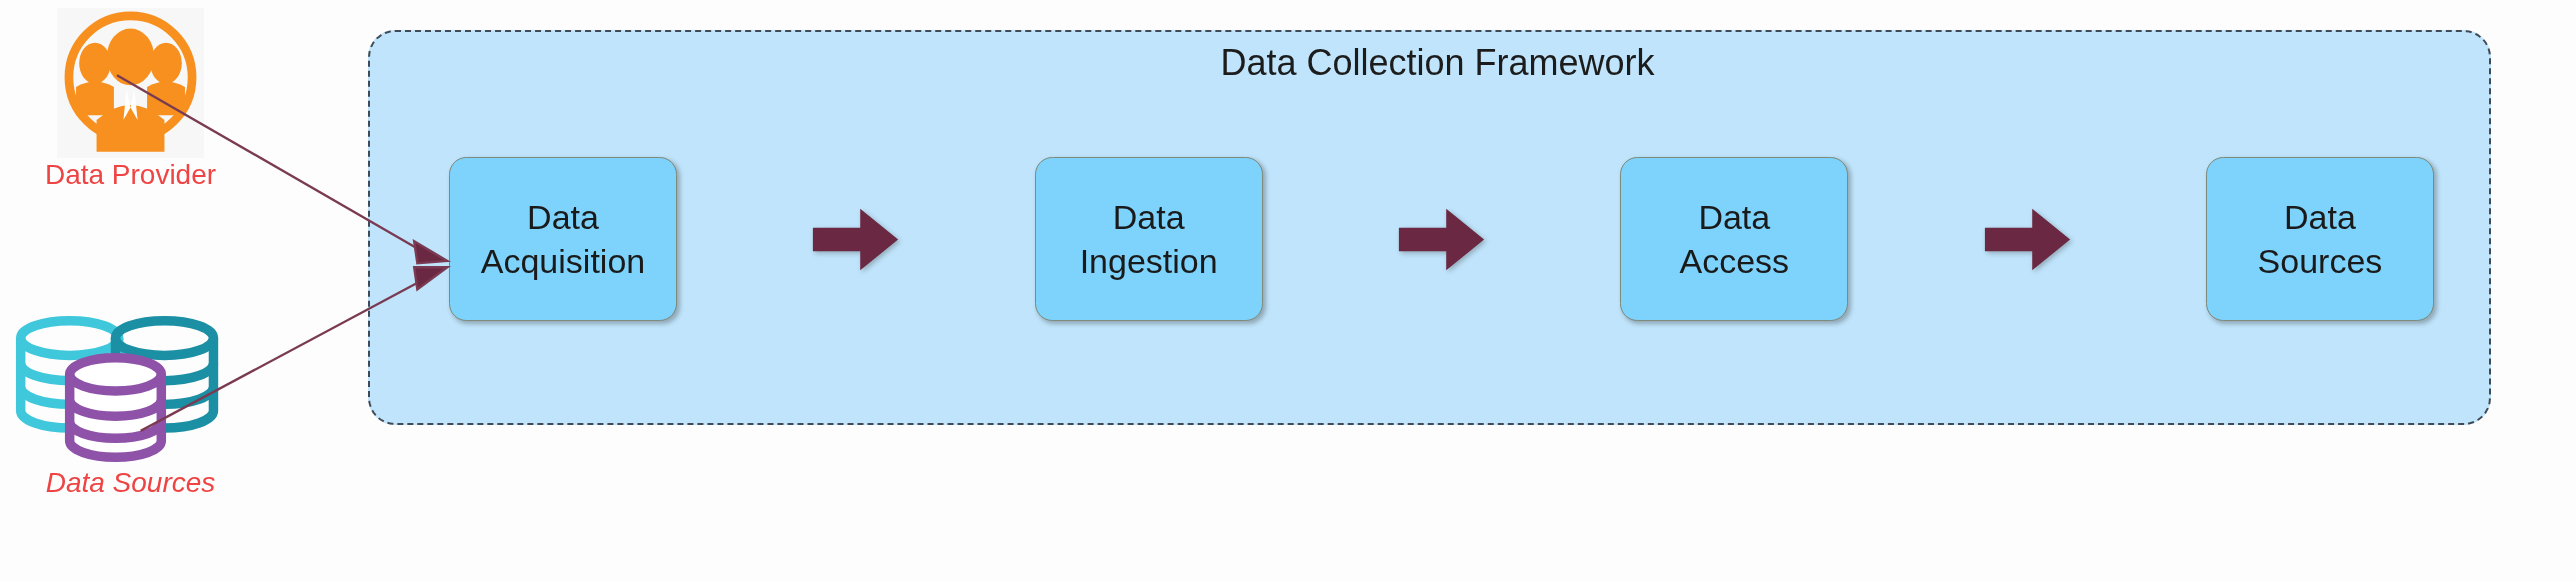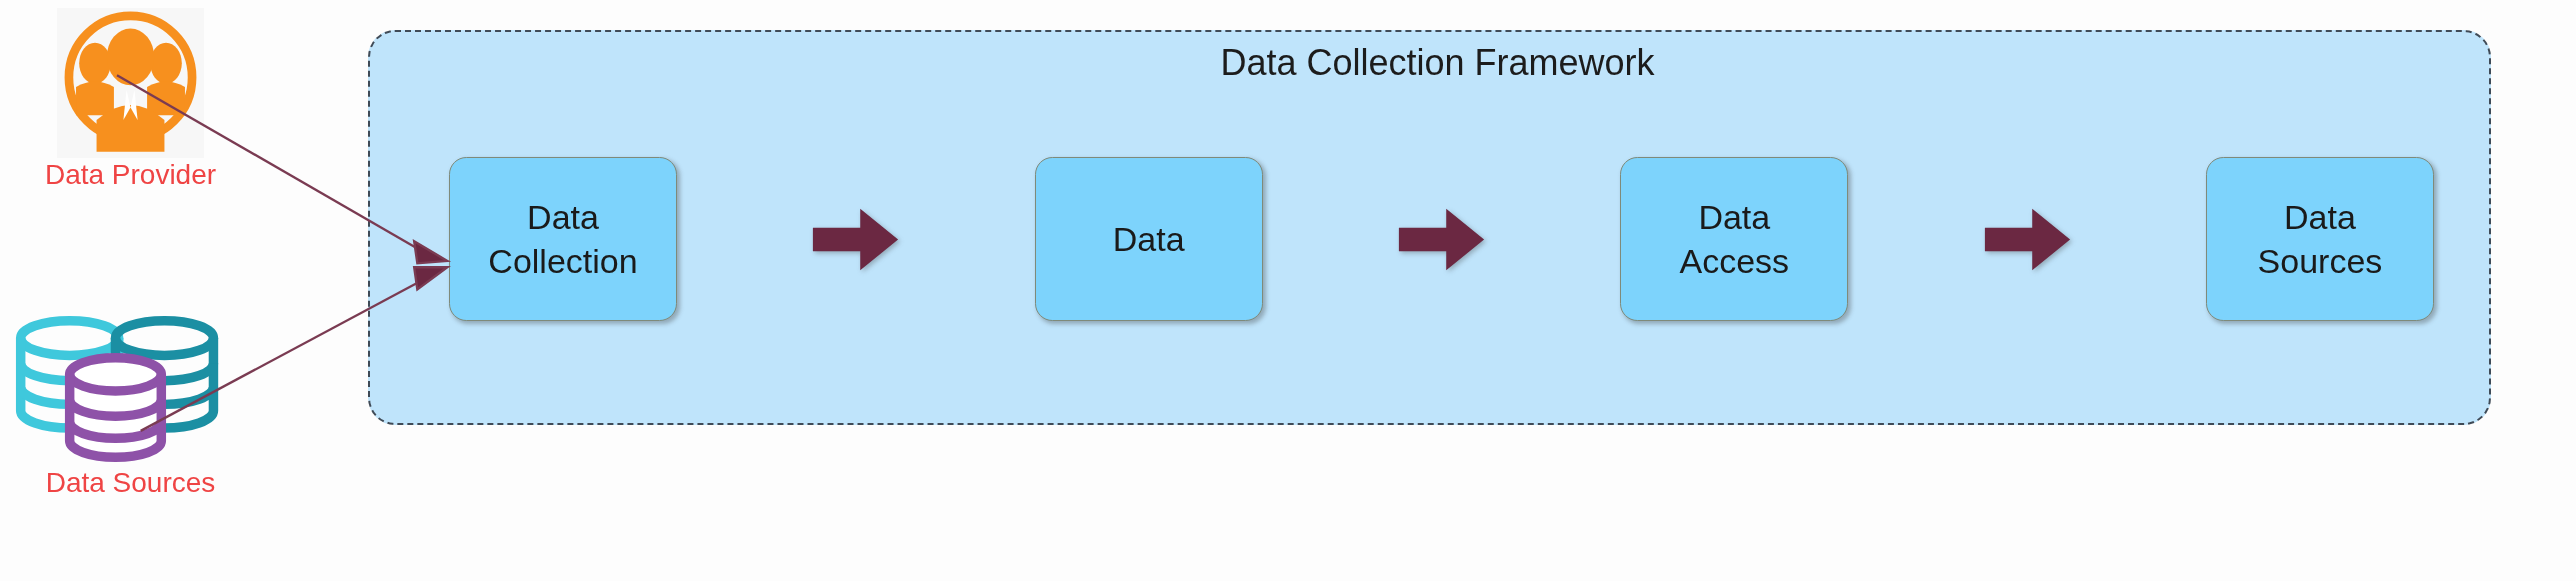--- a/index.html
+++ b/index.html
@@ -36,20 +36,21 @@
   }
   #provider-icon-wrap {
     width: 261px;
     height: 150px;
     position: relative;
   }
   #sources-actor {
     left: 0px;
     top: 308px;
     width: 261px;
+    font-style: italic;
   }
   #sources-icon-wrap {
     width: 261px;
     height: 158px;
     position: relative;
   }
 
   
   #framework {
     position: absolute;
@@ -177,29 +178,30 @@
     <div class="actor-label">Data Sources</div>
   </div>
 
   <div id="framework">
     <div id="framework-title">Data Collection Framework</div>
 
     <div id="pipeline">
 
       <div class="stage">
         <div class="stage-line">Data</div>
-        <div class="stage-line">Collection</div>
+        <div class="stage-line">Acquisition</div>
       </div>
 
       <svg class="flow-arrow" viewBox="0 0 112 90" xmlns="http://www.w3.org/2000/svg">
         <path d="M2 30 L62 30 L62 6 L110 45 L62 84 L62 60 L2 60 Z" fill="#6B2842"></path>
       </svg>
 
       <div class="stage">
         <div class="stage-line">Data</div>
+        <div class="stage-line">Ingestion</div>
       </div>
 
       <svg class="flow-arrow" viewBox="0 0 112 90" xmlns="http://www.w3.org/2000/svg">
         <path d="M2 30 L62 30 L62 6 L110 45 L62 84 L62 60 L2 60 Z" fill="#6B2842"></path>
       </svg>
 
       <div class="stage">
         <div class="stage-line">Data</div>
         <div class="stage-line">Access</div>
       </div>

